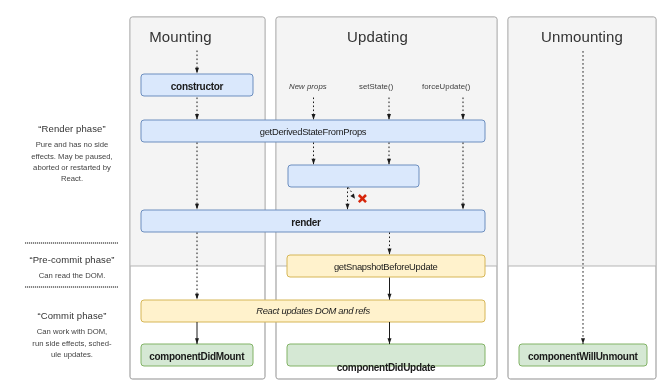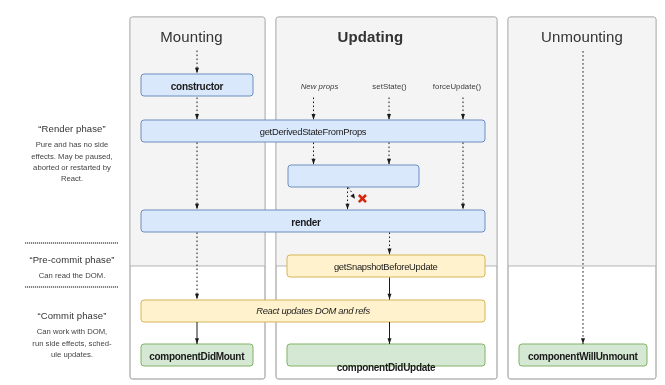--- a/index.html
+++ b/index.html
@@ -26,21 +26,21 @@
   .i{font-style:italic;}
 
   
   .phase{position:absolute;text-align:center;width:100px;left:22px;color:#333333;}
   .phase .t{font-size:9.5px;line-height:13px;white-space:nowrap;letter-spacing:.1px;}
   .phase .d{font-size:7.7px;line-height:11.4px;color:#444444;margin-top:4.2px;}
   .sep{position:absolute;left:25px;width:93px;height:2px;}
   .sep svg{display:block;}
 
   
-  .trig{position:absolute;text-align:center;font-size:7.8px;color:#3d3d3d;line-height:1;letter-spacing:0.05px;}
+  .trig{position:absolute;font-size:7.8px;color:#3d3d3d;line-height:1;letter-spacing:0.05px;}
 
   svg.ov{position:absolute;left:0;top:0;width:665px;height:385px;pointer-events:none;}
   svg.shapes{position:absolute;left:0;top:0;width:665px;height:385px;}
 </style>
 </head>
 <body>
 
 <div id="stage">
 
   <svg class="shapes" viewBox="0 0 665 385">
@@ -78,22 +78,22 @@
     <rect x="141" y="120" width="344" height="22" rx="3" fill="#dae8fc" stroke="#6c8ebf" stroke-width="1"></rect>
     <rect x="288" y="165" width="131" height="22" rx="3" fill="#dae8fc" stroke="#6c8ebf" stroke-width="1"></rect>
     <rect x="141" y="210" width="344" height="22" rx="3" fill="#dae8fc" stroke="#6c8ebf" stroke-width="1"></rect>
     <rect x="287" y="255" width="198" height="22" rx="3" fill="#fff2cc" stroke="#d6b656" stroke-width="1"></rect>
     <rect x="141" y="300" width="344" height="22" rx="3" fill="#fff2cc" stroke="#d6b656" stroke-width="1"></rect>
     <rect x="141" y="344" width="112" height="22" rx="3" fill="#d5e8d4" stroke="#82b366" stroke-width="1"></rect>
     <rect x="287" y="344" width="198" height="22" rx="3" fill="#d5e8d4" stroke="#82b366" stroke-width="1"></rect>
     <rect x="519" y="344" width="128" height="22" rx="3" fill="#d5e8d4" stroke="#82b366" stroke-width="1"></rect>
   </svg>
 
-  <div class="panel-title" style="left:124px;top:29px;width:135px;">Mounting</div>
-  <div class="panel-title" style="left:260px;top:29px;width:221px;font-weight:bold;">Updating</div>
+  <div class="panel-title" style="left:113px;top:29px;width:135px;">Mounting</div>
+  <div class="panel-title" style="left:267px;top:29px;width:221px;">Updating</div>
   <div class="panel-title" style="left:508px;top:29px;width:148px;">Unmounting</div>
 
   <div class="phase" style="top:122px;">
     <div class="t">“Render phase”</div>
     <div class="d">
       <div>Pure and has no side</div>
       <div>effects. May be paused,</div>
       <div>aborted or restarted by</div>
       <div>React.</div>
     </div>

